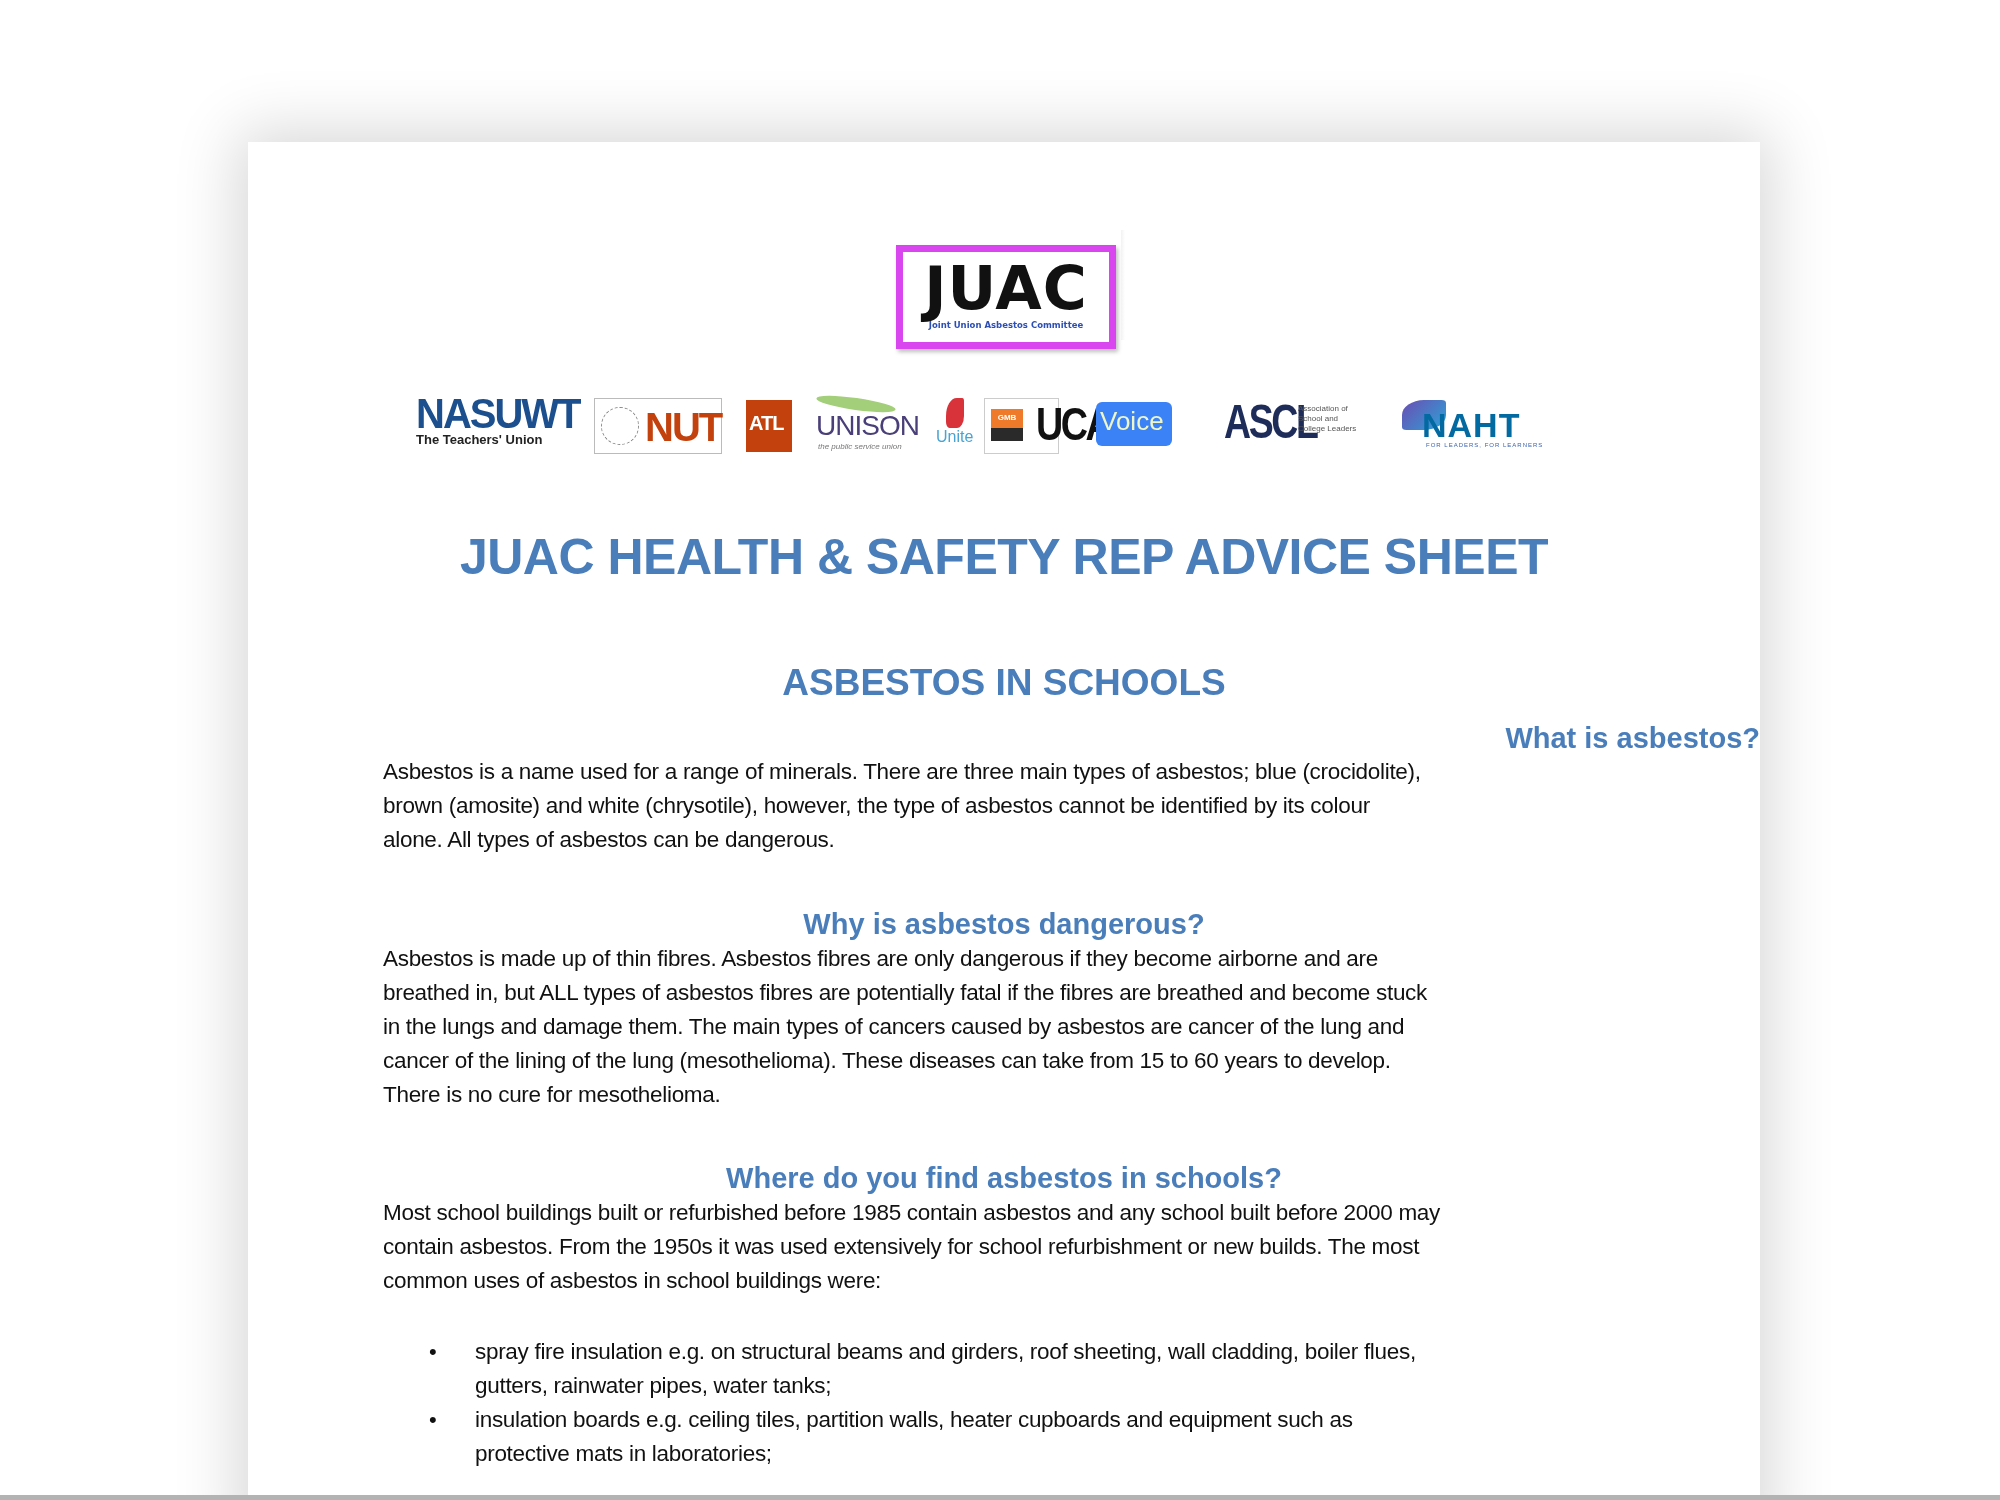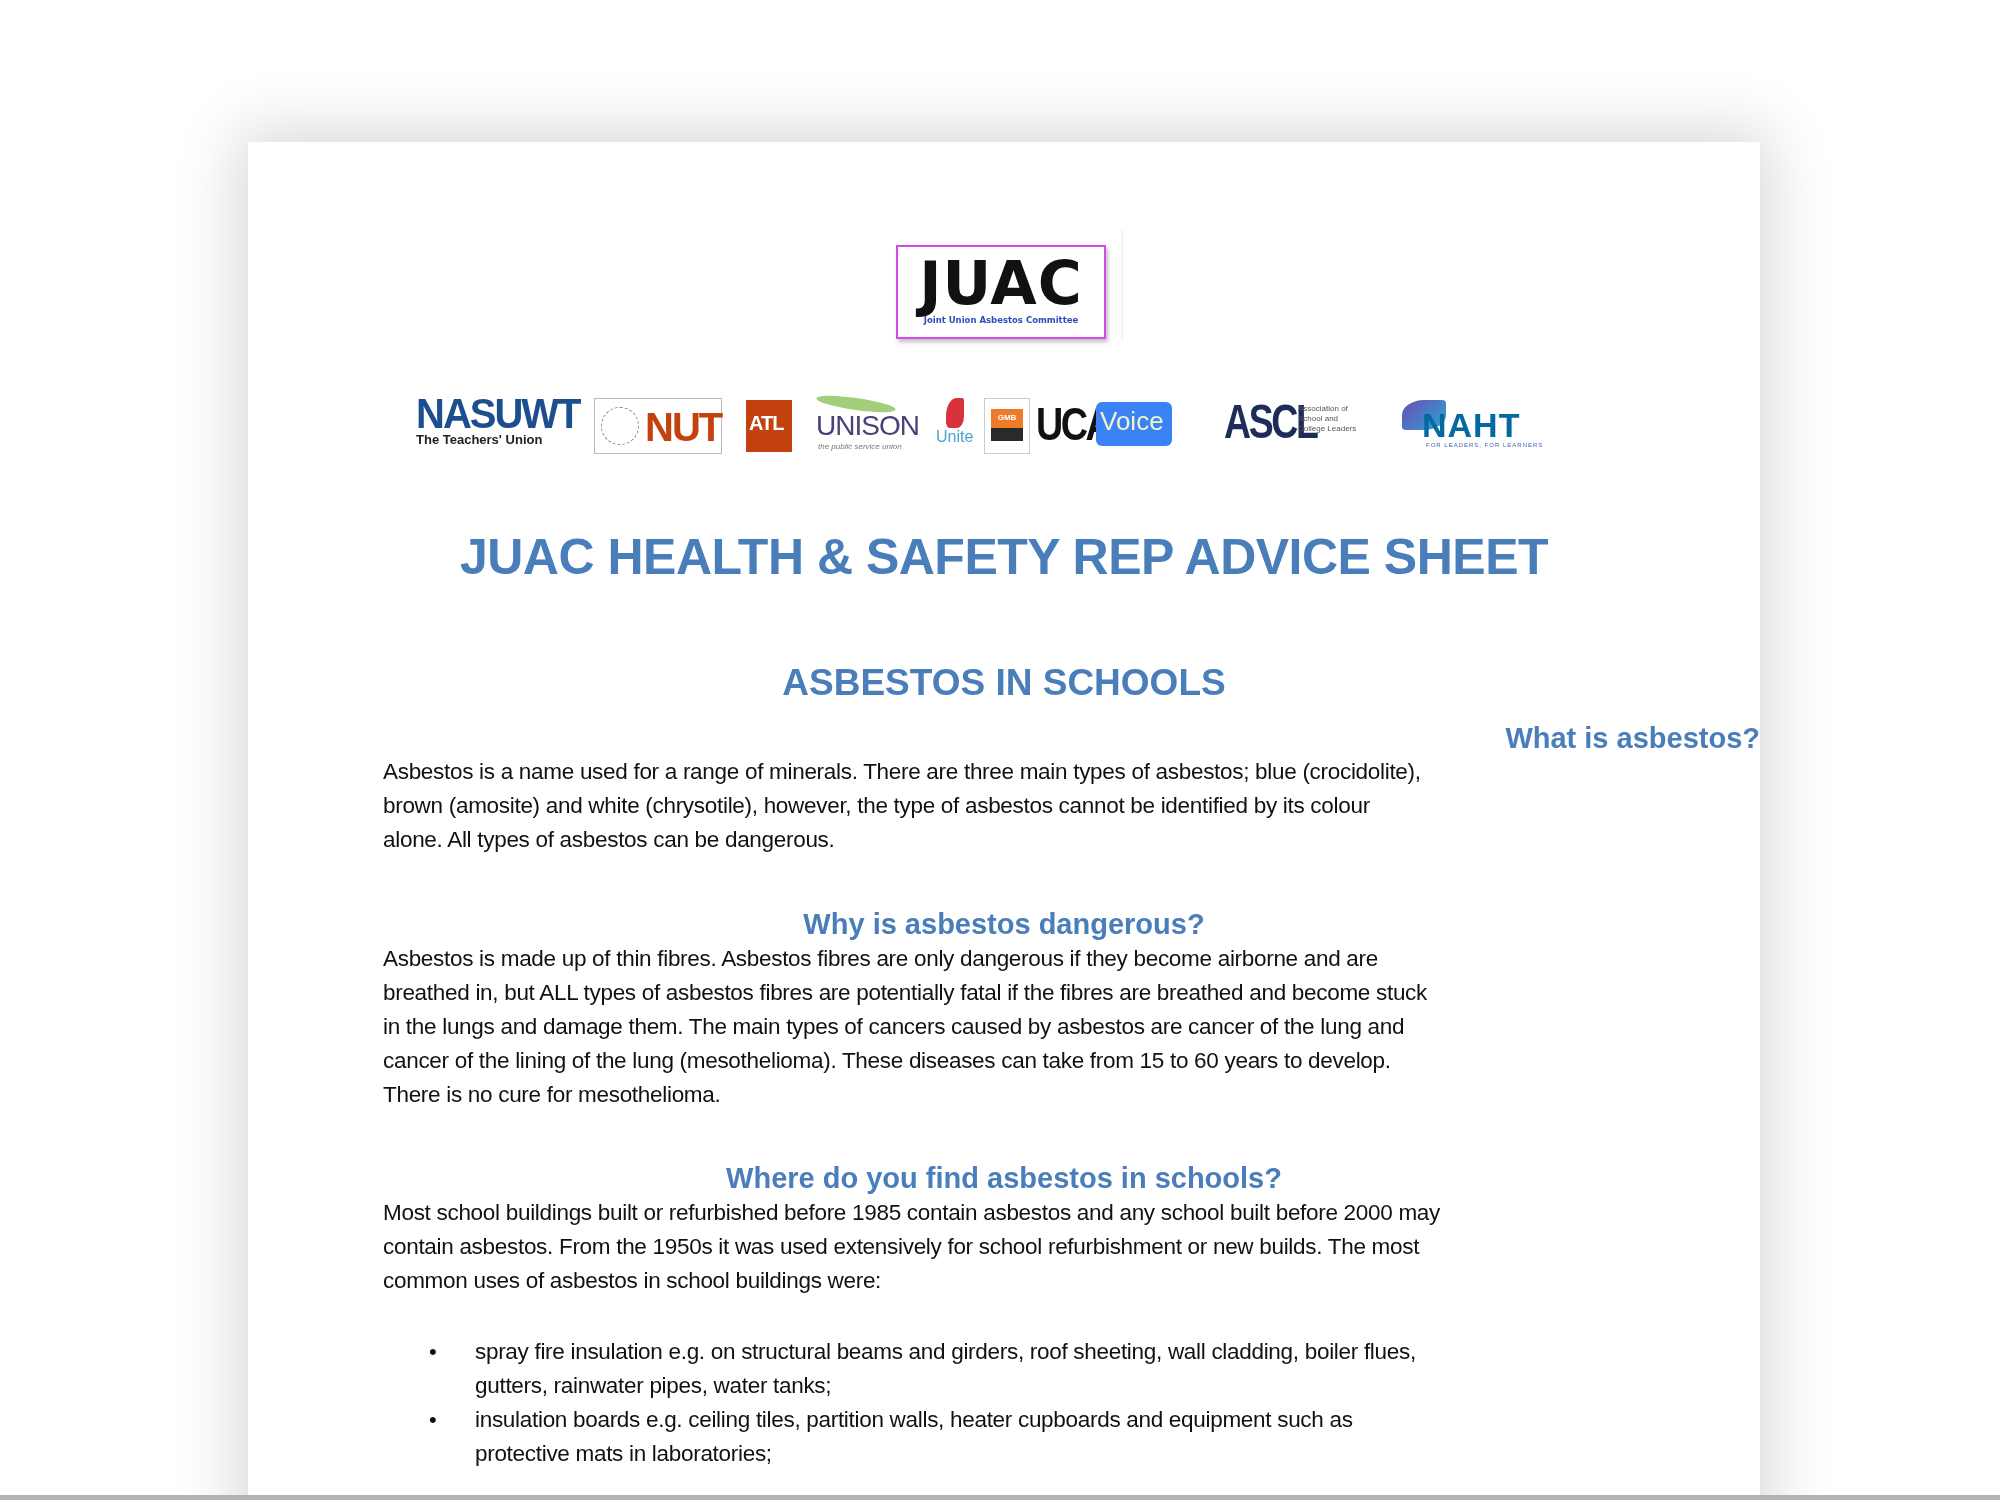--- a/index.html
+++ b/index.html
@@ -13,21 +13,21 @@
       background: #ffffff;
       box-shadow: 0 0 60px 10px rgba(0,0,0,0.16);
     }
     .bottom-bar {
       position: absolute; left: 0; top: 1495px; width: 2000px; height: 5px;
       background: #b3b3b3;
     }
     
     .juac-logo {
       position: absolute; left: 648px; top: 103px; width: 206px; height: 90px;
-      border: 2px solid #d946ef; box-shadow: 2px 3px 4px rgba(0,0,0,0.25);
+      border: 7px solid #d946ef; box-shadow: 2px 3px 4px rgba(0,0,0,0.25);
       background: #fff; text-align: center;
     }
     .juac-logo .big {
       font-family: "DejaVu Sans", sans-serif; font-weight: bold;
       font-size: 60px; line-height: 60px; color: #111; margin-top: 6px; letter-spacing: 1px;
     }
     .juac-logo .small {
       font-family: "DejaVu Sans", sans-serif; font-weight: bold;
       font-size: 8.5px; color: #2d4fb5; margin-top: 2px;
     }
@@ -46,21 +46,21 @@
     .nut .txt { position: absolute; left: 50px; top: 6px; font-weight: bold; font-size: 40px; color: #c2410c; letter-spacing: -2px; }
     .atl { left: 330px; top: 8px; width: 46px; height: 52px; background: #c2410c; }
     .atl .txt { position: absolute; left: 3px; top: 12px; color: #fff; font-weight: bold; font-size: 20px; letter-spacing: -1px; }
     .unison { left: 398px; width: 110px; }
     .unison .wave { position: absolute; left: 2px; top: 6px; width: 80px; height: 12px; border-radius: 50%; background: #a3cf7a; transform: rotate(8deg); }
     .unison .txt { position: absolute; left: 2px; top: 18px; font-size: 28px; color: #4a3f78; letter-spacing: -1px; }
     .unison .sub { position: absolute; left: 4px; top: 50px; font-size: 8px; color: #777; font-style: italic; }
     .unite { left: 520px; width: 40px; }
     .unite .flag { position: absolute; left: 10px; top: 6px; width: 18px; height: 30px; border-radius: 60% 10% 40% 20%; background: #d8333a; }
     .unite .txt { position: absolute; left: 0; top: 36px; font-size: 16px; color: #4aa3d3; }
-    .gmb { left: 568px; top: 6px; width: 44px; height: 54px; border: 1px solid #ccc; }
+    .gmb { left: 568px; top: 6px; width: 44px; height: 54px; border: 1px solid #ccc; padding-left: 29px; }
     .gmb .box { position: absolute; left: 6px; top: 10px; width: 32px; height: 32px; background: linear-gradient(#ef7b2a 60%, #2a2a2a 60%); color: #fff; font-size: 8px; font-weight: bold; text-align: center; line-height: 18px; }
     .ucatt { left: 620px; width: 110px; }
     .ucatt .txt { font-weight: bold; font-size: 46px; color: #111; letter-spacing: -3px; transform: scaleX(0.82); transform-origin: left; line-height: 64px; }
     .voice { left: 680px; top: 10px; width: 76px; height: 44px; background: #3b82f6; border-radius: 6px; }
     .voice .txt { position: absolute; left: 4px; top: 4px; color: #eef6c8; font-size: 26px; }
     .ascl { left: 808px; width: 150px; }
     .ascl .txt { position: absolute; left: 0; top: 2px; font-weight: bold; font-size: 48px; color: #1e2c5a; letter-spacing: -3px; transform: scaleX(0.78); transform-origin: left; }
     .ascl .sub { position: absolute; left: 74px; top: 12px; font-size: 8px; color: #555; line-height: 10px; }
     .naht { left: 980px; width: 170px; }
     .naht .mark { position: absolute; left: 6px; top: 8px; width: 44px; height: 30px; background: linear-gradient(135deg, #6b4db3, #2ba4d6); border-radius: 50% 10% 50% 10%; }

